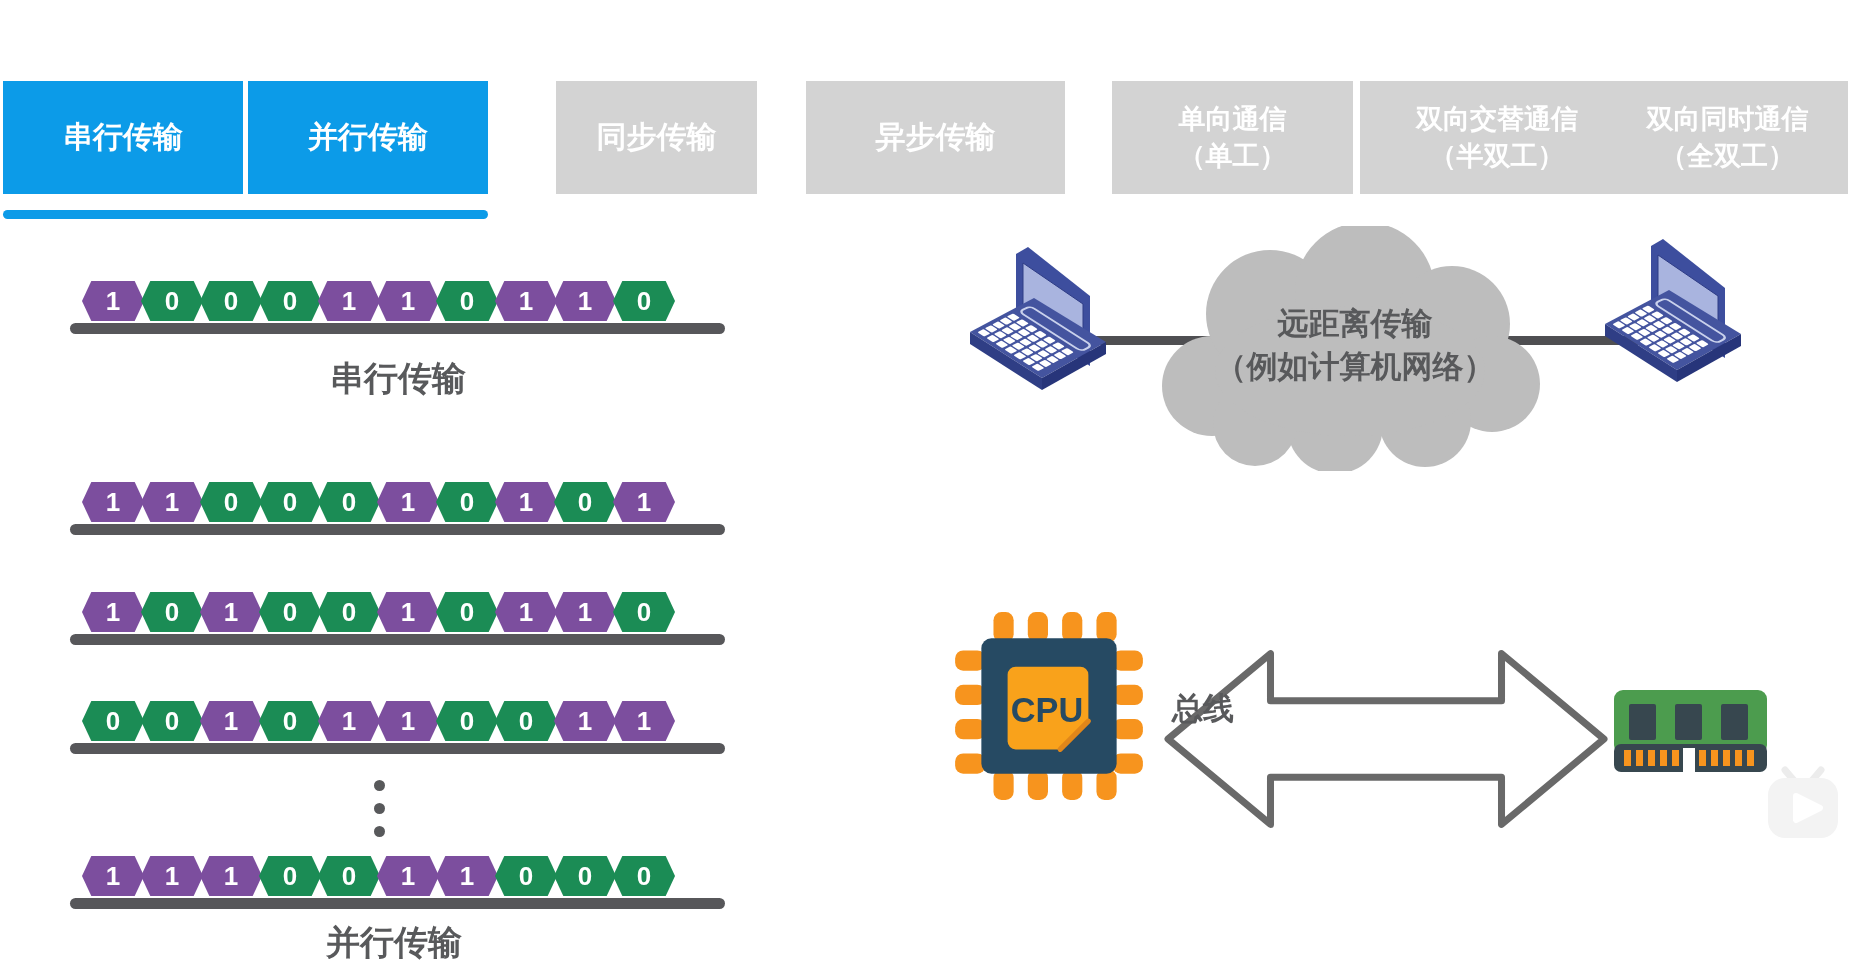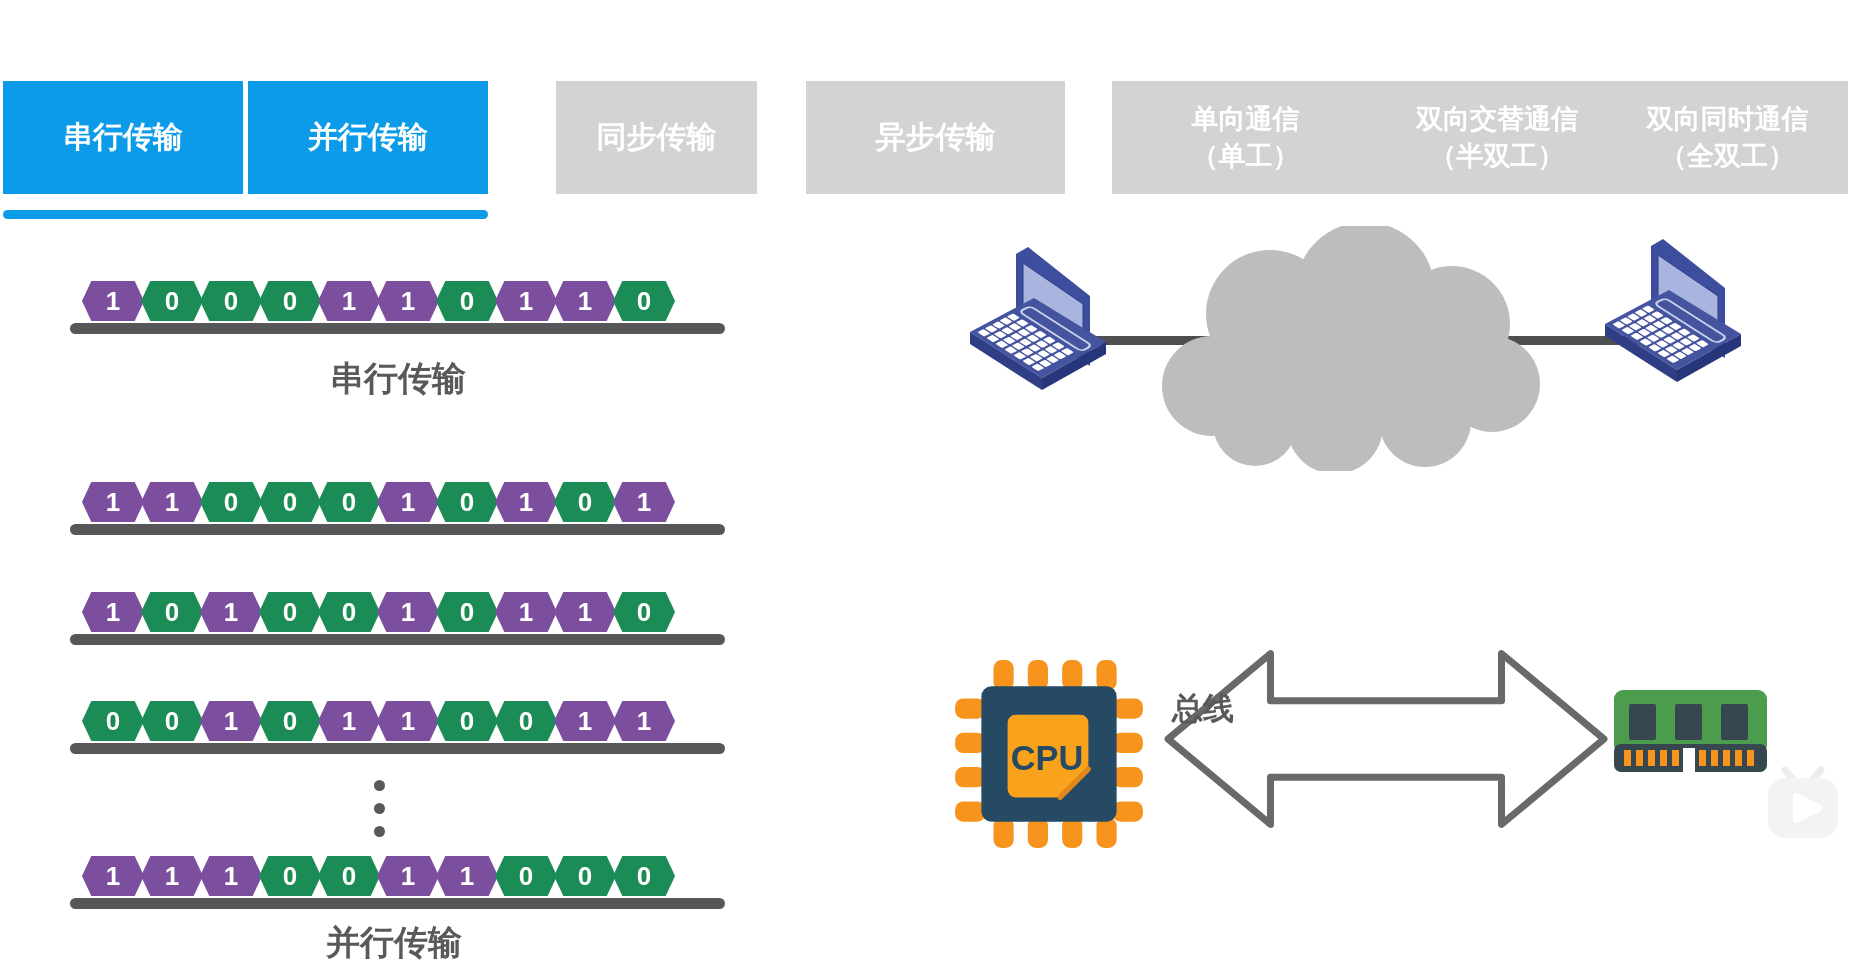--- a/index.html
+++ b/index.html
@@ -31,21 +31,21 @@
   #serial-label{left:330px;top:356px;}
   #parallel-label{left:326px;top:920px;}
   #ellipsis{left:374px;top:780px;display:flex;flex-direction:column;gap:12px;}
   .dot{width:11px;height:11px;border-radius:50%;background:var(--label);}
   #net-rail{left:1062px;top:336px;width:580px;height:9px;border-radius:4px;background:#4F4F52;z-index:1;}
   #cloud-wrap{left:1150px;top:226px;z-index:2;}
   #cloud-caption{left:1165px;top:303px;width:380px;z-index:4;text-align:center;
                  color:var(--label);font-weight:700;font-size:31px;line-height:1.38;}
   #laptop-left{left:962px;top:244px;z-index:3;}
   #laptop-right{left:1597px;top:236px;z-index:3;}
-  #cpu-wrap{left:943px;top:648px;}
+  #cpu-wrap{left:943px;top:600px;}
   #bus-arrow-wrap{left:1160px;top:643px;}
   #bus-caption{left:1172px;top:688px;width:412px;color:var(--label);
                font-weight:700;font-size:31px;line-height:1.34;z-index:4;}
   #ram-wrap{left:1612px;top:686px;}
   #play-wrap{left:1763px;top:756px;cursor:pointer;}
 </style>
 </head>
 <body>
 
 <div id="stage">
@@ -56,21 +56,21 @@
   </div>
   <div class="tab active one-line" style="left:248px;width:240px;">
     <span>并行传输</span>
   </div>
   <div class="tab inactive one-line" style="left:556px;width:201px;">
     <span>同步传输</span>
   </div>
   <div class="tab inactive one-line" style="left:806px;width:259px;">
     <span>异步传输</span>
   </div>
-  <div class="tab inactive two-line" style="left:1112px;width:241px;padding-left:13px;">
+  <div class="tab inactive two-line" style="left:1112px;width:241px;">
     <span>单向通信</span>
     <span>（单工）</span>
   </div>
   <div class="tab inactive two-line" style="left:1360px;width:274px;">
     <span>双向交替通信</span>
     <span>（半双工）</span>
   </div>
   <div class="tab inactive two-line" style="left:1607px;width:241px;">
     <span>双向同时通信</span>
     <span>（全双工）</span>
@@ -218,20 +218,22 @@
       <circle cx="215" cy="66" r="70"></circle>
         <circle cx="302" cy="98" r="58"></circle>
       <circle cx="342" cy="158" r="48"></circle>
         <circle cx="275" cy="195" r="46"></circle>
       <circle cx="185" cy="200" r="48"></circle>
         <circle cx="105" cy="198" r="42"></circle>
       <ellipse cx="200" cy="145" rx="135" ry="65"></ellipse>
     </svg>
   </div>
   <div id="cloud-caption" class="abs">
+    <div>远距离传输</div>
+    <div>（例如计算机网络）</div>
   </div>
 
   <div id="laptop-right" class="abs">
     <svg width="150" height="165" viewBox="0 0 150 165">
       <polygon points="54,10 66,3 128,52 128,122 54,74" fill="#3D4E9E"></polygon>
       <polygon points="61,19 121,60 121,112 61,70" fill="#A9B4DF" stroke="#2E3C85" stroke-width="1"></polygon>
       <polygon points="8,88 72,54 144,98 80,134" fill="#44549F"></polygon>
       <polygon points="8,88 80,134 80,146 8,100" fill="#2F3E85"></polygon>
       <polygon points="80,134 144,98 144,110 80,146" fill="#27357A"></polygon>
       <g class="laptop-keys" transform="matrix(6.4,-3.4,7.2,4.6,8,88)" fill="#ffffff">

